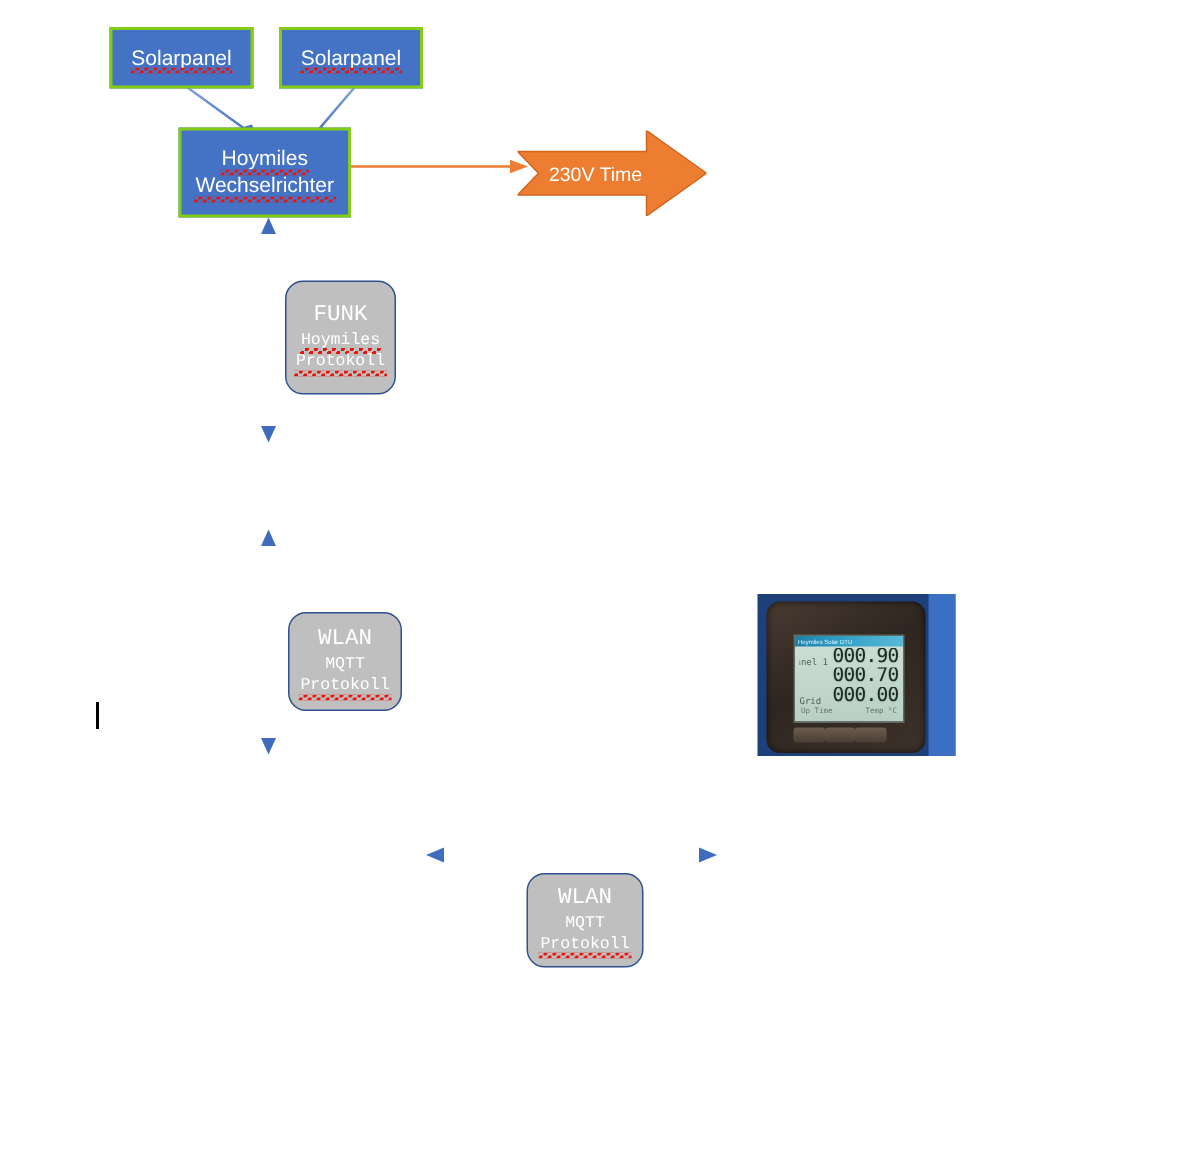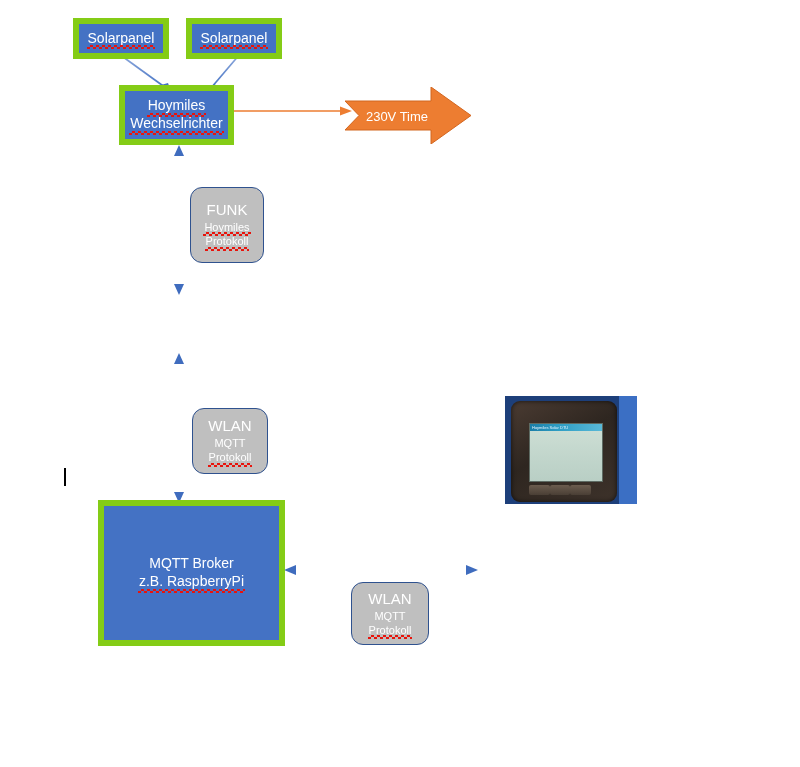--- a/index.html
+++ b/index.html
@@ -16,21 +16,21 @@
     height: 767px;
     background: #ffffff;
     overflow: hidden;
   }
 
   
   .node {
     position: absolute;
     box-sizing: border-box;
     background: #4472C4;
-    border: 6px solid #84cc16;
+    border: 2px solid #84cc16;
     color: #ffffff;
     display: flex;
     flex-direction: column;
     align-items: center;
     justify-content: center;
     text-align: center;
     line-height: 1.28;
     z-index: 5;
   }
   .node .line {
@@ -64,20 +64,21 @@
     background: #BFBFBF;
     border: 1px solid #2F528F;
     border-radius: 12px;
     color: #ffffff;
     display: flex;
     flex-direction: column;
     align-items: center;
     justify-content: center;
     text-align: center;
     z-index: 6;
+    font-family: Liberation Mono, monospace;
   }
   .proto .t1 { font-size: 15px; line-height: 1.25; }
   .proto .t2 { font-size: 11px; line-height: 1.3; }
 
   
   .conn { position: absolute; z-index: 3; }
   .conn svg { display: block; overflow: visible; }
 
   
   .block-arrow {
@@ -282,24 +283,20 @@
   <div class="node" style="left:186px;top:18px;width:96px;height:41px;font-size:14px;">
     <span class="line sq">Solarpanel</span>
   </div>
 
   <div class="node" style="left:119px;top:85px;width:115px;height:60px;font-size:14px;">
     <span class="line sq">Hoymiles</span>
     <span class="line sq">Wechselrichter</span>
   </div>
 
 
-  <div class="node" style="left:98px;top:500px;width:187px;height:146px;font-size:14px;">
-    <span class="line">MQTT Broker</span>
-    <span class="line sq">z.B. RaspberryPi</span>
-  </div>
 
 
   <div class="proto" style="left:190px;top:187px;width:74px;height:76px;">
     <span class="t1">FUNK</span>
     <span class="t2 sq">Hoymiles</span>
     <span class="t2 sq">Protokoll</span>
   </div>
 
   <div class="proto" style="left:192px;top:408px;width:76px;height:66px;">
     <span class="t1">WLAN</span>
@@ -311,20 +308,38 @@
     <span class="t1">WLAN</span>
     <span class="t2">MQTT</span>
     <span class="t2 sq">Protokoll</span>
   </div>
 
   <div class="photo" style="left:505px;top:396px;width:132px;height:108px;">
     <div class="blueedge"></div>
     <div class="bezel">
       <div class="lcd">
         <div class="titlebar">Hoymiles Solar DTU</div>
+        <div class="rows">
+          <div class="row">
+            <span class="tag">Panel 1</span>
+            <span class="val">000.90</span>
+          </div>
+          <div class="row">
+            <span class="tag"></span>
+            <span class="val">000.70</span>
+          </div>
+          <div class="row">
+            <span class="tag">Grid</span>
+            <span class="val">000.00</span>
+          </div>
+          <div class="foot">
+            <span>Up   Time</span>
+            <span>Temp  °C</span>
+          </div>
+        </div>
       </div>
       <div class="btns">
         <div class="btn"></div>
         <div class="btn"></div>
         <div class="btn"></div>
       </div>
     </div>
   </div>
 
   <div class="caret" style="left:64px;top:468px;height:18px;"></div>

